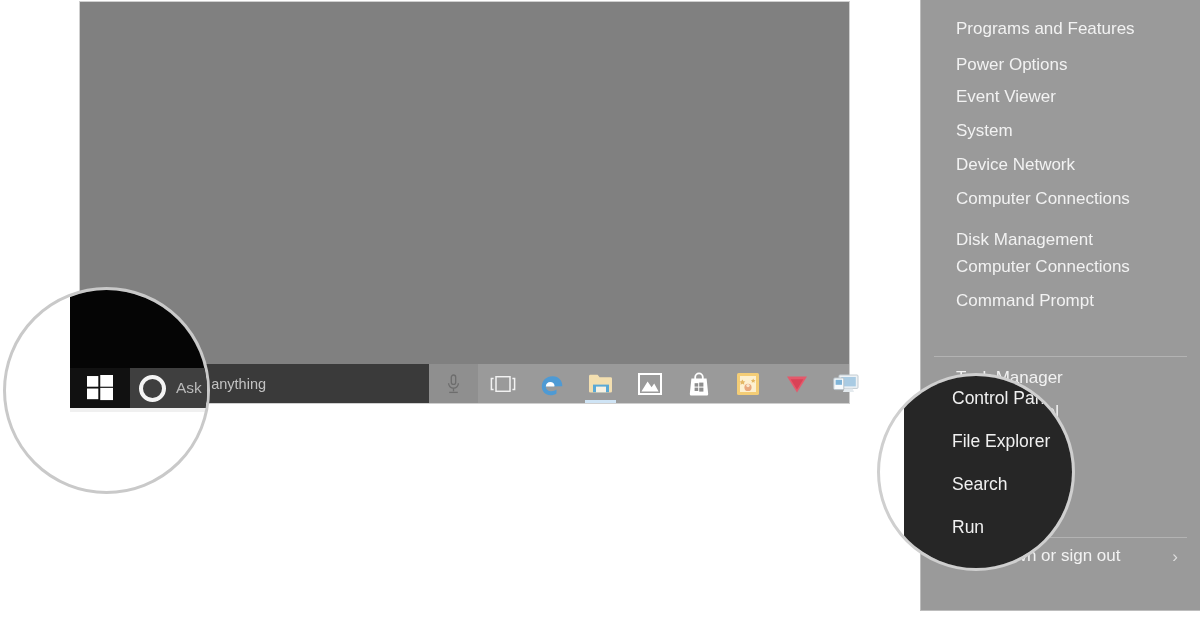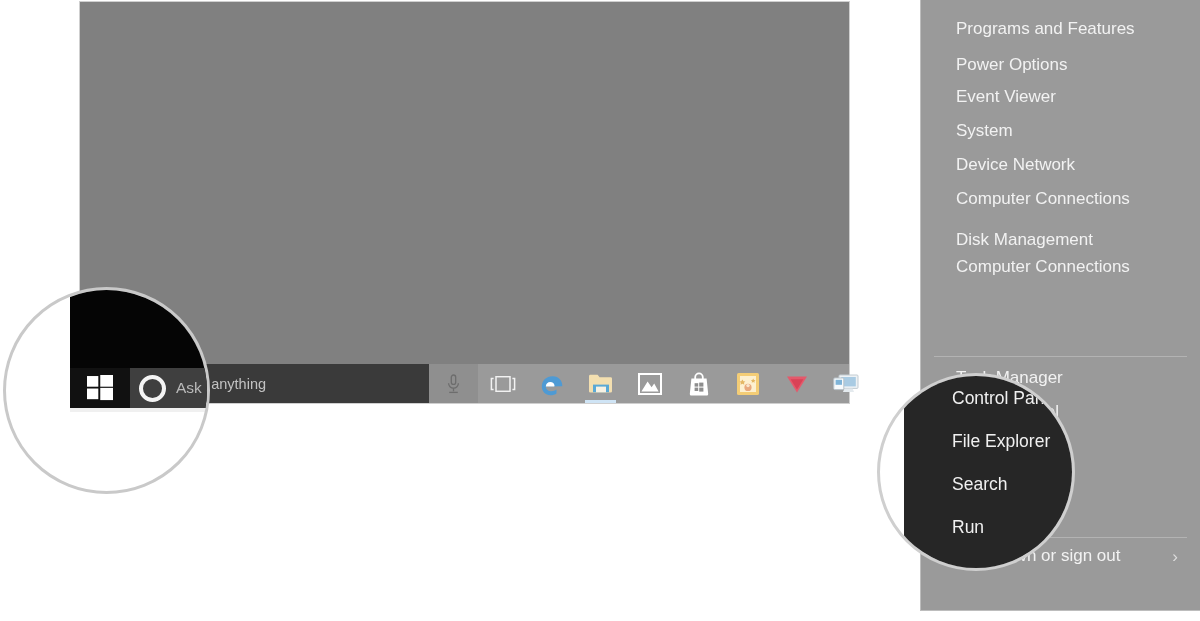--- a/index.html
+++ b/index.html
@@ -370,20 +370,23 @@
     <span class="mi-label">Device Network</span>
   </div>
   <div class="menu-item" style="top:182px">
     <span class="mi-label">Computer Connections</span>
   </div>
   <div class="menu-item" style="top:223px">
     <span class="mi-label">Disk Management</span>
   </div>
   <div class="menu-item" style="top:250px">
     <span class="mi-label">Computer Connections</span>
+  </div>
+  <div class="menu-item" style="top:284px">
+    <span class="mi-label">Command Prompt</span>
   </div>
 
   <div class="menu-sep" style="top:356px"></div>
 
   <div class="menu-item" style="top:361px">
     <span class="mi-label">Task Manager</span>
   </div>
   <div class="menu-item" style="top:395px">
     <span class="mi-label">Control Panel</span>
   </div>

